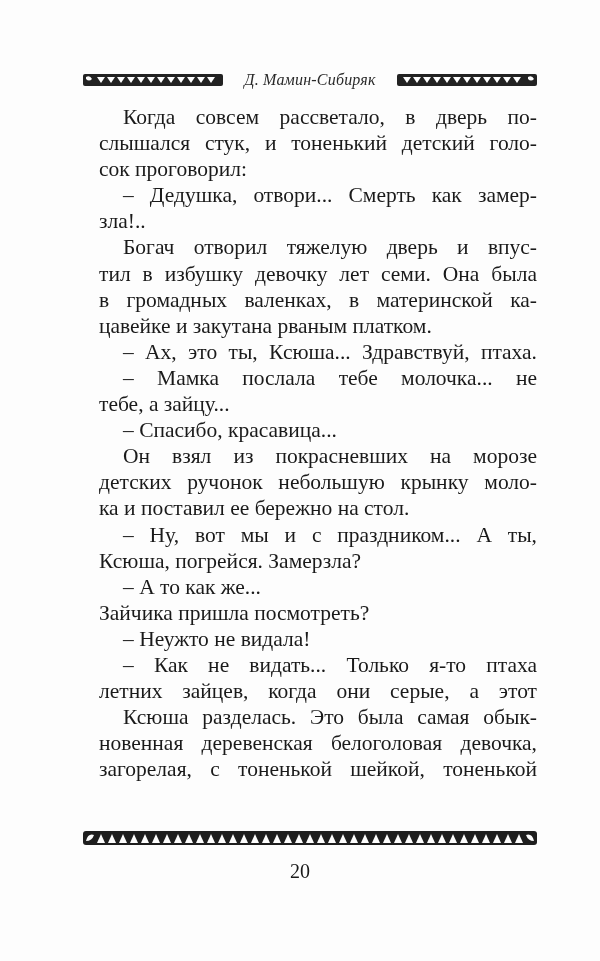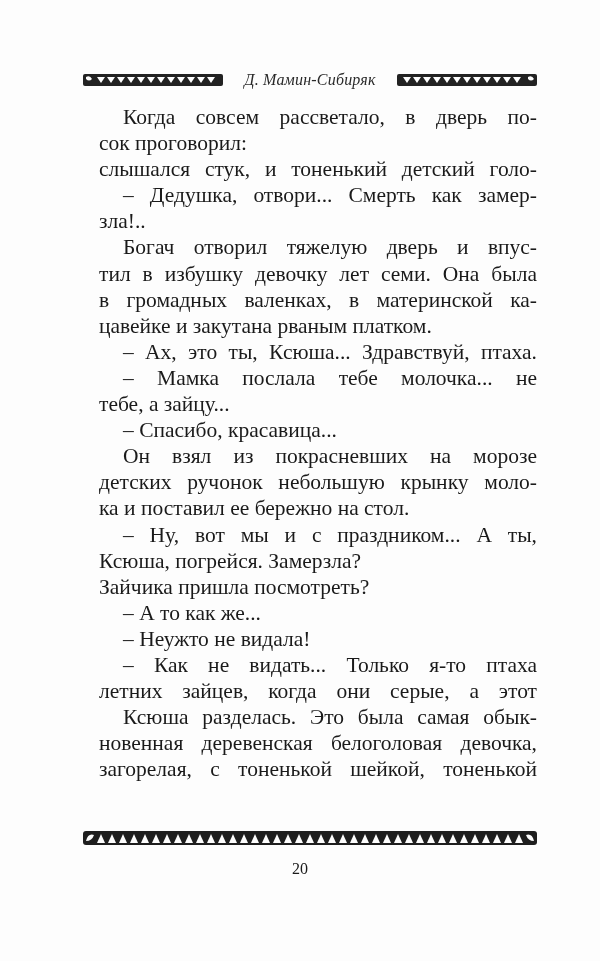--- a/index.html
+++ b/index.html
@@ -67,21 +67,21 @@
       width: 454px;
       height: 18px;
       display: block;
     }
     .page-number {
       position: absolute;
       left: 0;
       width: 600px;
       top: 860px;
       text-align: center;
-      font-size: 16px;
+      font-size: 20px;
       color: #1a1a1a;
     }
   </style>
 </head>
 <body>
 
 <div class="header">
   <svg class="ornament-small" viewBox="0 0 140 14" preserveAspectRatio="none">
     <rect x="0" y="1" width="140" height="12" rx="2" fill="#222"></rect>
     <g fill="#fdfdfd">
@@ -116,39 +116,39 @@
       <path d="M96 4 l4 6 l4 -6 z"></path>
         <path d="M106 4 l4 6 l4 -6 z"></path>
         <path d="M116 4 l4 6 l4 -6 z"></path>
       <path d="M131 4 q4 -2 6 2 q-3 3 -6 0 z"></path>
     </g>
   </svg>
 </div>
 
 <div class="text-block" id="text-block">
     <span class="line indent">Когда совсем рассветало, в дверь по-</span>
+    <span class="line">слышался стук, и тоненький детский голо-</span>
     <span class="line last">сок  проговорил:</span>
-    <span class="line">слышался стук, и тоненький детский голо-</span>
     <span class="line indent">– Дедушка, отвори... Смерть как замер-</span>
     <span class="line last">зла!..</span>
     <span class="line indent">Богач отворил тяжелую дверь и впус-</span>
     <span class="line">тил в избушку девочку лет семи. Она была</span>
     <span class="line">в громадных валенках, в материнской ка-</span>
     <span class="line last">цавейке и закутана рваным платком.</span>
     <span class="line indent">– Ах, это ты, Ксюша... Здравствуй, птаха.</span>
     <span class="line indent">– Мамка послала тебе молочка... не</span>
     <span class="line last">тебе, а зайцу...</span>
     <span class="line indent last">– Спасибо, красавица...</span>
     <span class="line indent">Он взял из покрасневших на морозе</span>
     <span class="line">детских ручонок небольшую крынку моло-</span>
     <span class="line last">ка и поставил ее бережно на стол.</span>
     <span class="line indent">– Ну, вот мы и с праздником... А ты,</span>
     <span class="line last">Ксюша, погрейся. Замерзла?</span>
+    <span class="line indent last">– А то как же...</span>
     <span class="line last">Зайчика пришла посмотреть?</span>
-    <span class="line indent last">– А то как же...</span>
     <span class="line indent last">– Неужто не видала!</span>
     <span class="line indent">– Как не видать... Только я-то птаха</span>
     <span class="line">летних зайцев, когда они серые, а этот</span>
     <span class="line indent">Ксюша разделась. Это была самая обык-</span>
     <span class="line">новенная деревенская белоголовая девочка,</span>
     <span class="line">загорелая, с тоненькой шейкой, тоненькой</span>
   </div>
 
 <svg class="bottom-ornament" viewBox="0 0 454 18" preserveAspectRatio="none" id="bottom-ornament">
   <rect x="0" y="2" width="454" height="14" rx="3" fill="#1e1e1e"></rect>

